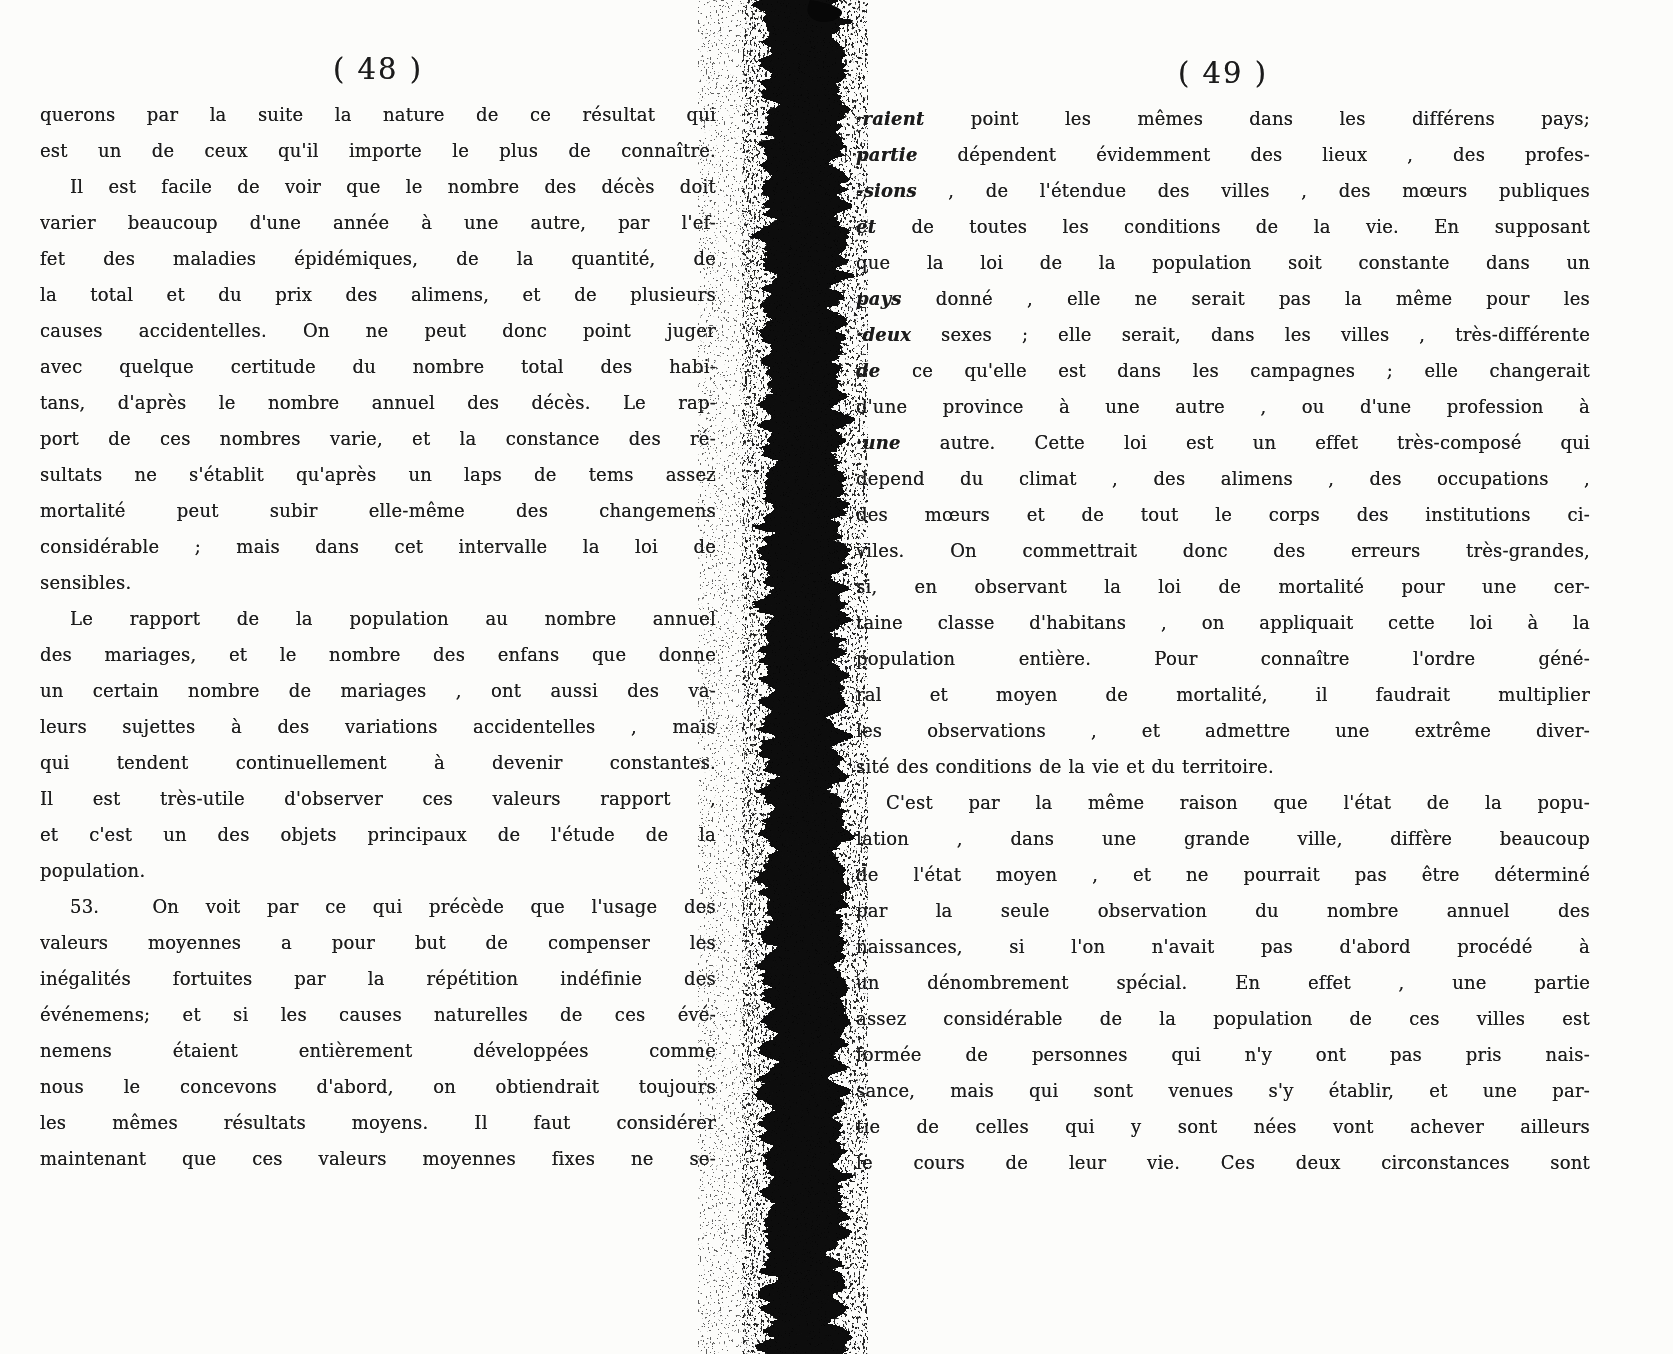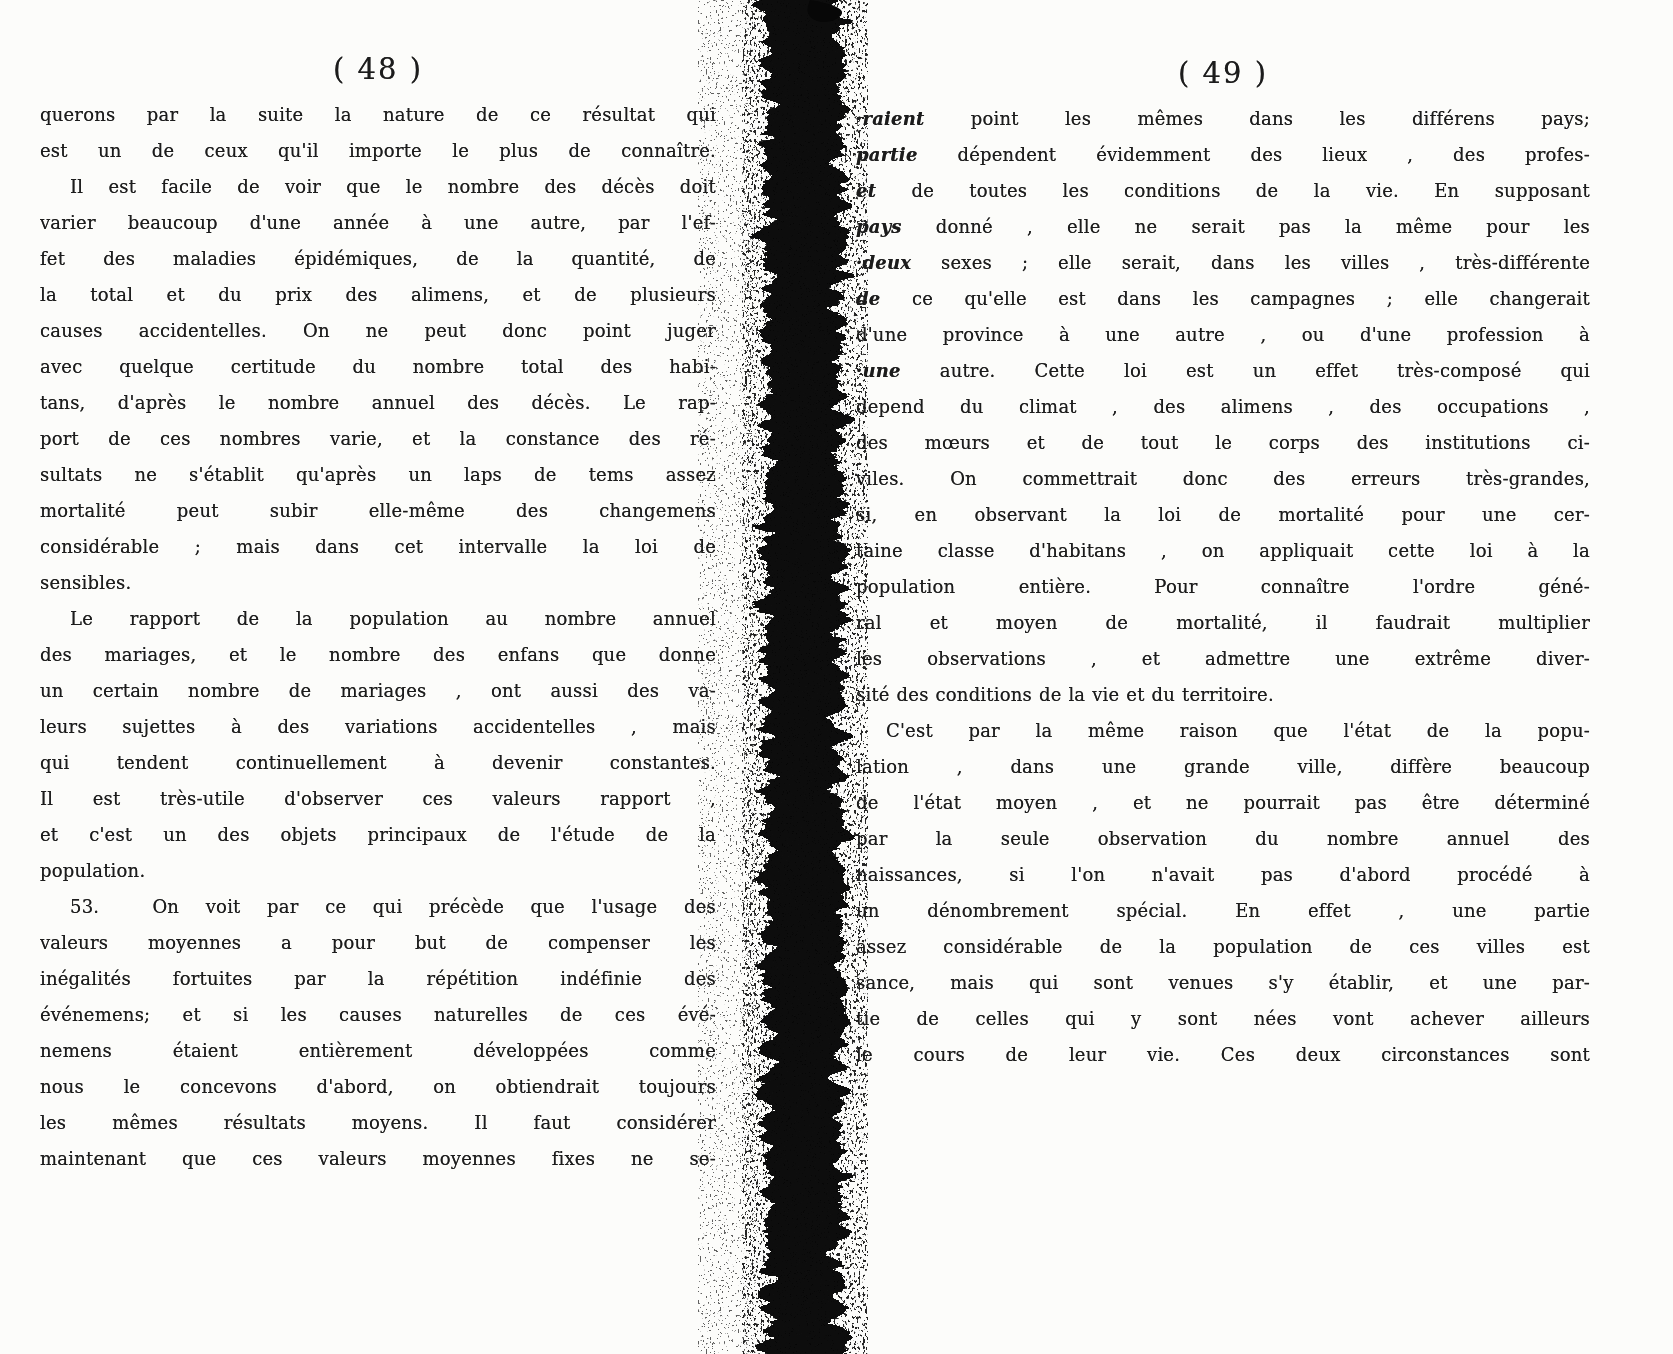--- a/index.html
+++ b/index.html
@@ -132,21 +132,23 @@
     <rect x="6" y="0" width="58" height="1354" fill="#000" filter="url(#spkSparse)" opacity="0.65"></rect>
     <path d="M118,0 C142,4 158,10 146,18 C132,27 112,20 116,6 Z" fill="#070707"></path>
   </svg>
 </div>
 
 <div class="page right-page">
   <div class="page-header">( 49 )</div>
   <div class="page-body">
       <div class="line"><b>·raient</b> point les mêmes dans les différens pays;</div>
       <div class="line"><b>partie</b> dépendent évidemment des lieux , des profes-</div>
+      <div class="line"><b>-sions</b> , de l'étendue des villes , des mœurs publiques</div>
       <div class="line"><b>et</b> de toutes les conditions de la vie. En supposant</div>
+      <div class="line">que la loi de la population soit constante dans un</div>
       <div class="line"><b>pays</b> donné , elle ne serait pas la même pour les</div>
       <div class="line"><b>·deux</b> sexes ; elle serait, dans les villes , très-différente</div>
       <div class="line"><b>de</b> ce qu'elle est dans les campagnes ; elle changerait</div>
       <div class="line">d'une province à une autre , ou d'une profession à</div>
       <div class="line"><b>·une</b> autre. Cette loi est un effet très-composé qui</div>
       <div class="line">depend du climat , des alimens , des occupations ,</div>
       <div class="line">des mœurs et de tout le corps des institutions ci-</div>
       <div class="line">viles. On commettrait donc des erreurs très-grandes,</div>
       <div class="line">si, en observant la loi de mortalité pour une cer-</div>
       <div class="line">taine classe d'habitans , on appliquait cette loi à la</div>
@@ -154,17 +156,18 @@
       <div class="line">ral et moyen de mortalité, il faudrait multiplier</div>
       <div class="line">les observations , et admettre une extrême diver-</div>
       <div class="line short">sité des conditions de la vie et du territoire.</div>
       <div class="line indent">C'est par la même raison que l'état de la popu-</div>
       <div class="line">lation ,  dans une grande ville, diffère beaucoup</div>
       <div class="line">de l'état moyen , et ne pourrait pas être déterminé</div>
       <div class="line">par la seule observation du nombre annuel des</div>
       <div class="line">naissances, si l'on n'avait pas d'abord procédé à</div>
       <div class="line">un dénombrement spécial. En effet , une partie</div>
       <div class="line">assez considérable de la population de ces villes est</div>
+      <div class="line">formée de personnes qui n'y ont pas pris nais-</div>
       <div class="line">sance, mais qui sont venues s'y établir, et une par-</div>
       <div class="line">tie de celles qui y sont nées vont achever ailleurs</div>
       <div class="line">le cours de leur vie. Ces deux circonstances sont</div>
     </div>
 </div>
 
 </body></html>

